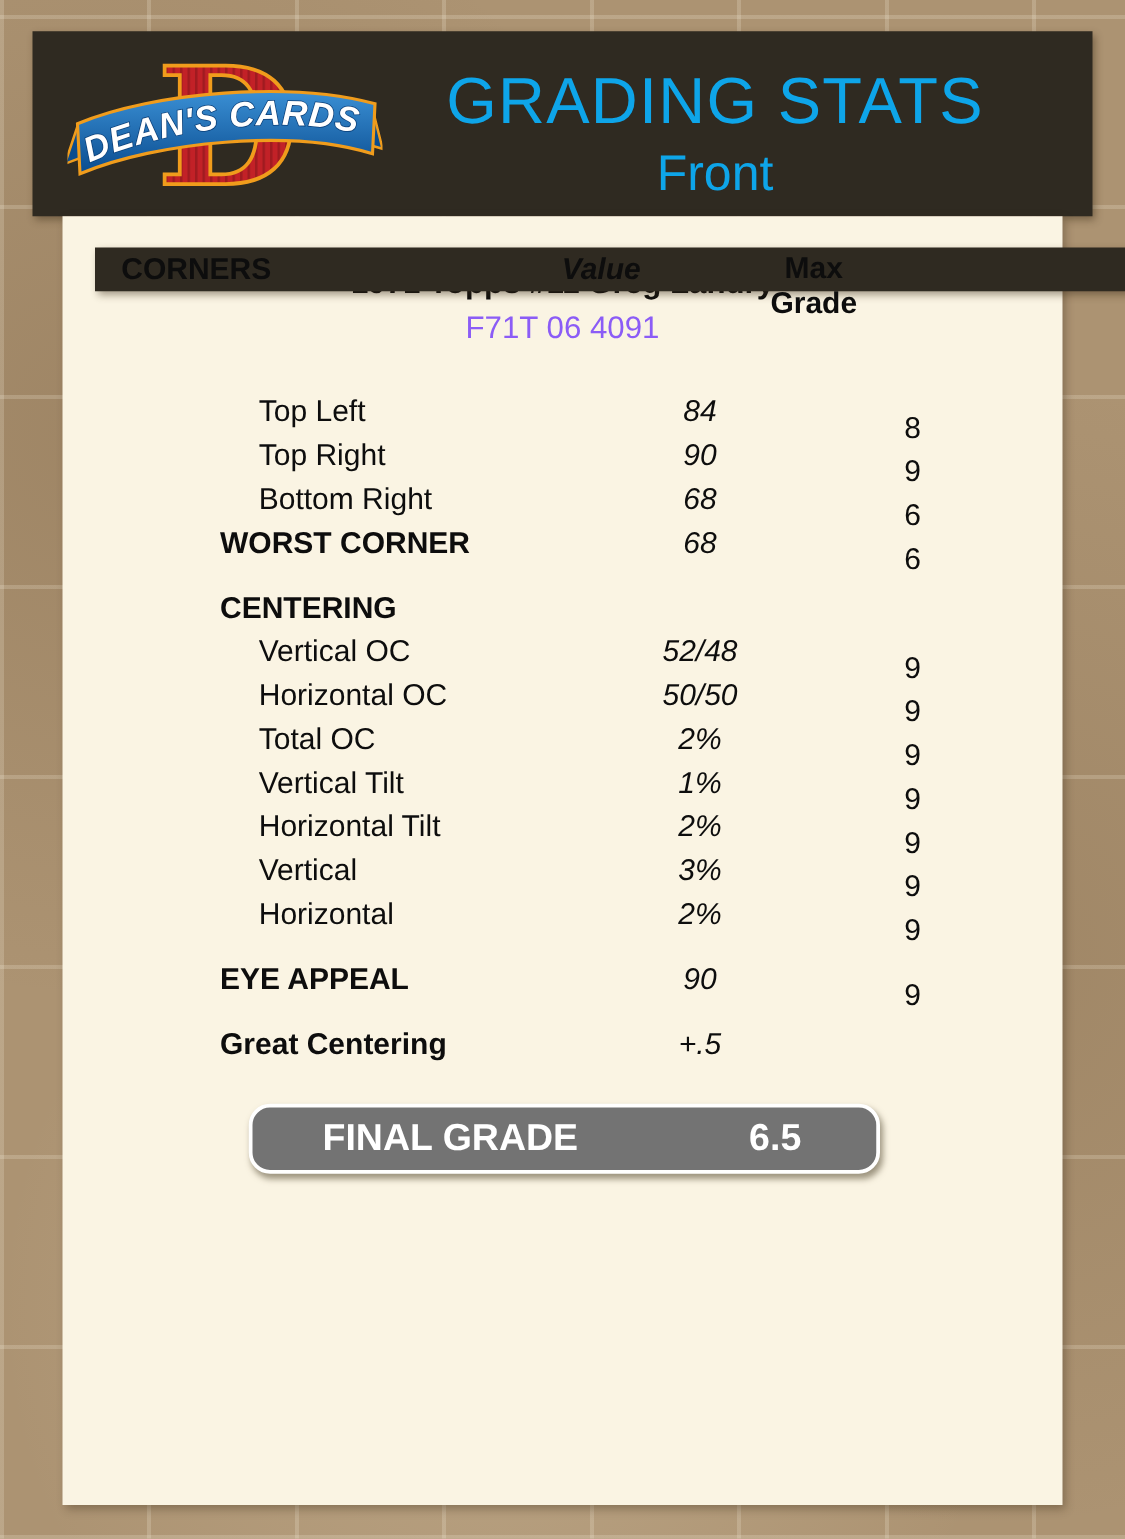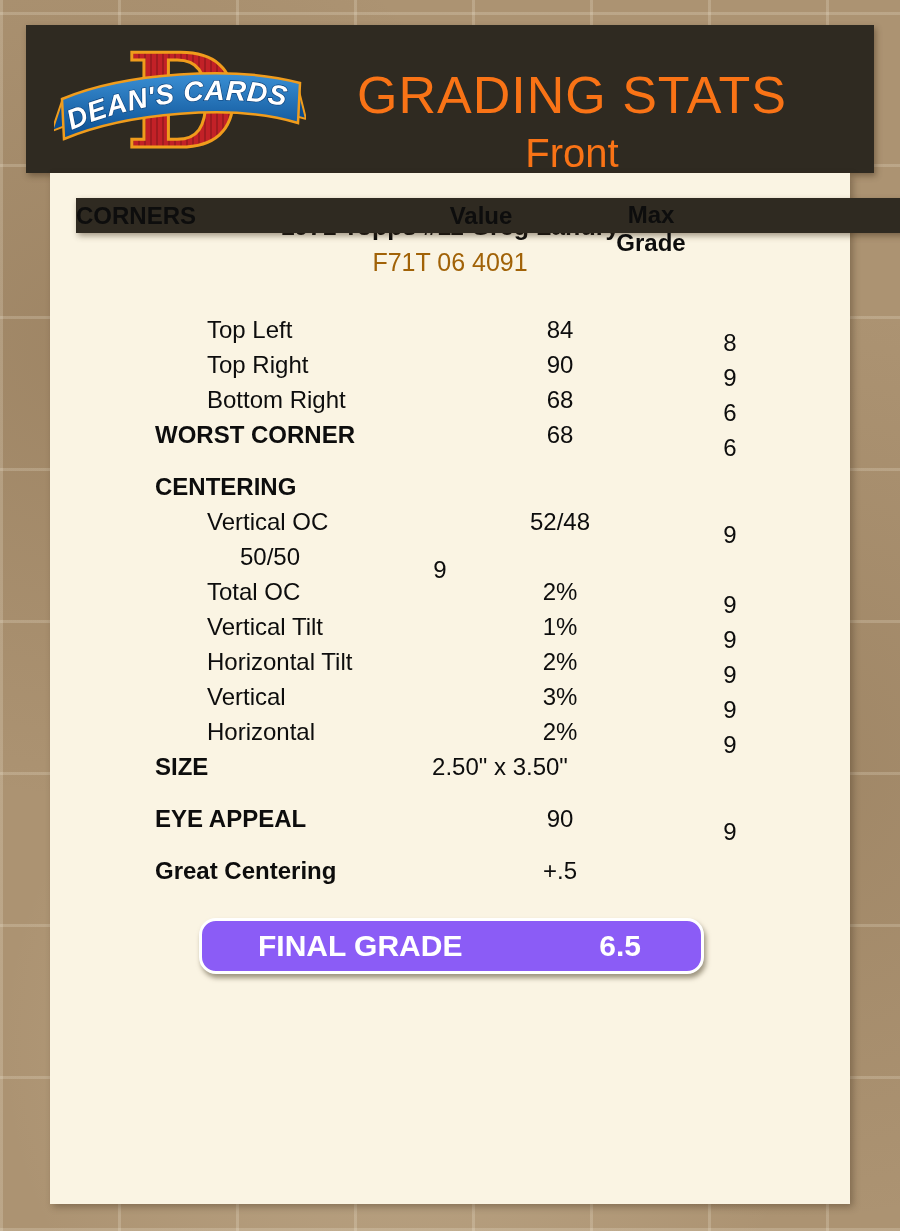--- a/index.html
+++ b/index.html
@@ -16,51 +16,51 @@
       repeating-linear-gradient(90deg, rgba(250,244,227,.20) 0 3px, rgba(250,244,227,0) 3px 118px),
       radial-gradient(circle at 10% 28%, rgba(110,84,54,.22), rgba(110,84,54,0) 38%),
       radial-gradient(circle at 88% 62%, rgba(110,84,54,.20), rgba(110,84,54,0) 42%),
       radial-gradient(circle at 45% 85%, rgba(231,216,188,.25), rgba(231,216,188,0) 35%);
   }
   .header{
     position:absolute;left:26px;top:25px;width:848px;height:148px;
     background:#2f2a21;
     box-shadow:2px 3px 6px rgba(60,45,25,.45);
   }
-  .titles{position:absolute;left:300px;right:56px;top:30px;text-align:center;color:#f97316;margin-top:14px;}
+  .titles{position:absolute;left:300px;right:56px;top:30px;text-align:center;color:#0ea5e9;}
   .hdr-title{font-size:52px;line-height:1.0;letter-spacing:1px;}
   .hdr-sub{font-size:40px;line-height:1.0;margin-top:12px;}
   .logo{position:absolute;left:28px;top:8px;}
 
   .panel{
     position:absolute;left:50px;top:173px;width:800px;height:1031px;
     background:#faf4e3;
     box-shadow:3px 3px 7px rgba(60,45,25,.38);
   }
   .card-title{margin-top:39px;text-align:center;font-size:25px;line-height:28px;font-weight:bold;color:#0d0d0d;}
-  .card-code{margin-top:8px;text-align:center;font-size:25px;line-height:28px;color:#a16207;}
+  .card-code{margin-top:8px;text-align:center;font-size:25px;line-height:28px;color:#8b5cf6;}
 
   .table{margin:36px 0 0 105px;}
   .row{height:35px;display:flex;align-items:center;font-size:24px;color:#0d0d0d;}
   .row > div{box-sizing:border-box;}
-  .c-label{width:290px;}
-  .c-value{width:230px;text-align:center;}
+  .c-label{width:290px;padding-left:21px;}
+  .c-value{width:230px;text-align:center;font-style:italic;}
   .c-max{width:110px;text-align:center;margin-top:27px;}
   .row.header{font-weight:bold;}
   .row.item .c-label{padding-left:52px;}
   .row.section .c-label,
   .row.strong .c-label,
   .row.size .c-label,
   .row.boldlabel .c-label{font-weight:bold;}
   .row.size .c-value{transform:translateX(-60px);}
   .row.gap{margin-top:17px;}
 
   .final{
     margin:30px 0 0 149px;width:505px;height:56px;box-sizing:border-box;
-    background:#8b5cf6;border:3px solid #ffffff;border-radius:17px;
+    background:#737373;border:3px solid #ffffff;border-radius:17px;
     box-shadow:2px 4px 5px rgba(95,85,62,.6);
     display:flex;align-items:center;justify-content:space-between;
     padding:0 60px 0 56px;color:#ffffff;font-size:30px;font-weight:bold;
     cursor:default;
   }
   .rib-text{paint-order:stroke;}
 </style>
 </head>
 <body>
 
@@ -131,20 +131,21 @@
           <div class="c-label">CENTERING</div>
           <div class="c-value"></div>
           <div class="c-max"></div>
         </div>
         <div class="row item">
           <div class="c-label">Vertical OC</div>
           <div class="c-value">52/48</div>
           <div class="c-max">9</div>
         </div>
         <div class="row item">
+          <div class="c-label">Horizontal OC</div>
           <div class="c-value">50/50</div>
           <div class="c-max">9</div>
         </div>
         <div class="row item">
           <div class="c-label">Total OC</div>
           <div class="c-value">2%</div>
           <div class="c-max">9</div>
         </div>
         <div class="row item">
           <div class="c-label">Vertical Tilt</div>
@@ -159,25 +160,20 @@
         <div class="row item">
           <div class="c-label">Vertical</div>
           <div class="c-value">3%</div>
           <div class="c-max">9</div>
         </div>
         <div class="row item">
           <div class="c-label">Horizontal</div>
           <div class="c-value">2%</div>
           <div class="c-max">9</div>
         </div>
-        <div class="row size">
-          <div class="c-label">SIZE</div>
-          <div class="c-value">2.50" x 3.50"</div>
-          <div class="c-max"></div>
-        </div>
         <div class="row strong gap">
           <div class="c-label">EYE APPEAL</div>
           <div class="c-value">90</div>
           <div class="c-max">9</div>
         </div>
         <div class="row boldlabel gap">
           <div class="c-label">Great Centering</div>
           <div class="c-value">+.5</div>
           <div class="c-max"></div>
         </div>

